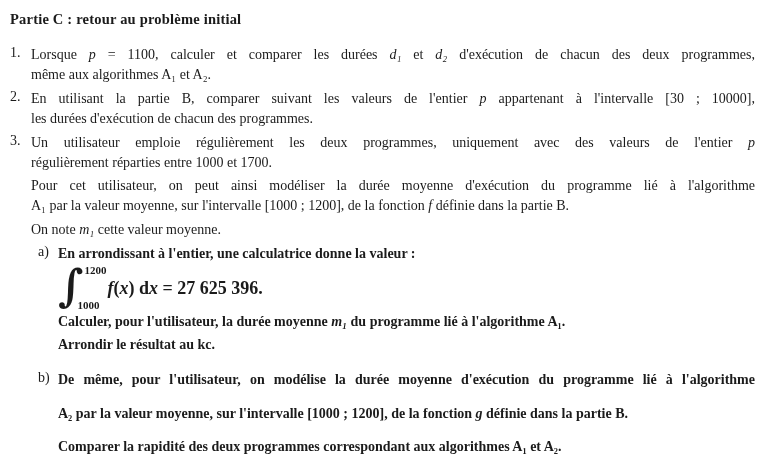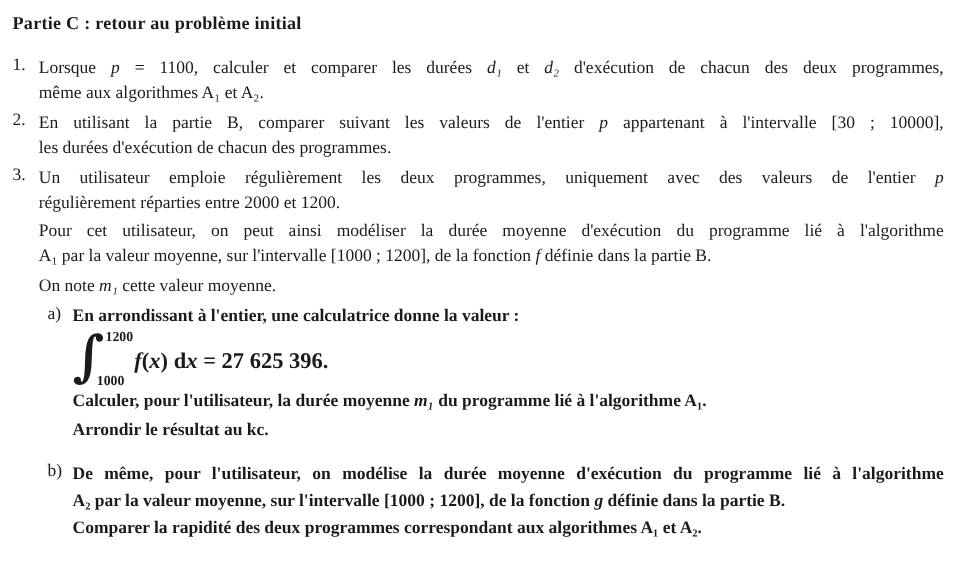--- a/index.html
+++ b/index.html
@@ -35,21 +35,21 @@
   }
   .content { flex: 1; min-width: 0; }
   .line { line-height: 19.5px; }
   .j { text-align: justify; text-align-last: justify; }
   .para-model { margin-top: 4px; }
   .para-note  { margin-top: 5px; }
   .sub { display: flex; margin: 4px 0 0 7px; }
   .sub-b { margin-top: 16px; }
   .submarker { flex: 0 0 20px; width: 20px; }
   .subcontent { flex: 1; min-width: 0; font-weight: bold; }
-  .bline + .bline { margin-top: 2px; }
+  .bline + .bline { margin-top: 14px; }
   .round-line { margin-top: 3px; }
   i { font-style: italic; }
   .int-row {
     display: flex;
     align-items: center;
     height: 48px;
     margin: 1px 0 0 0;
   }
   .int-sign {
     font-family: "DejaVu Serif", serif;
@@ -90,21 +90,21 @@
     <div class="content">
       <div class="line j"><span>En utilisant la partie B, comparer suivant les valeurs de l'entier </span><i>p</i><span> appartenant à l'intervalle [30 ; 10000],</span></div>
       <div class="line"><span>les durées d'exécution de chacun des programmes.</span></div>
     </div>
   </div>
 
   <div class="item">
     <div class="marker">3.</div>
     <div class="content">
       <div class="line j"><span>Un utilisateur emploie régulièrement les deux programmes, uniquement avec des valeurs de l'entier </span><i>p</i></div>
-      <div class="line"><span>régulièrement réparties entre 2000 et 1200.</span></div>
+      <div class="line"><span>régulièrement réparties entre 1000 et 1700.</span></div>
 
       <div class="para-model">
         <div class="line j"><span>Pour cet utilisateur, on peut ainsi modéliser la durée moyenne d'exécution du programme lié à l'algorithme</span></div>
         <div class="line"><span>A₁ par la valeur moyenne, sur l'intervalle [1000 ; 1200], de la fonction </span><i>f</i><span> définie dans la partie B.</span></div>
       </div>
 
       <div class="para-note">
         <div class="line"><span>On note </span><i>m₁</i><span> cette valeur moyenne.</span></div>
       </div>
 

